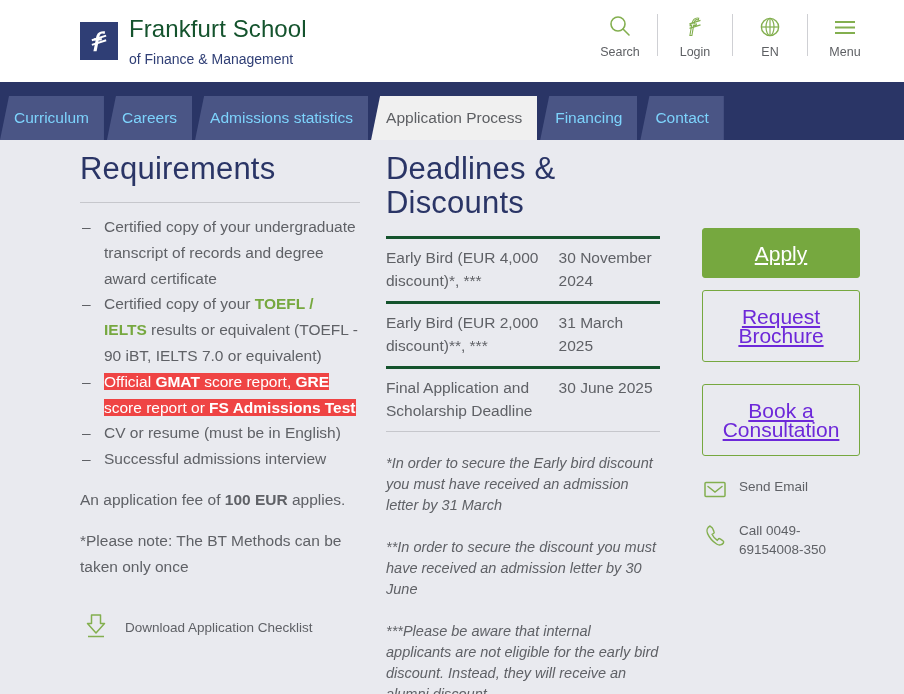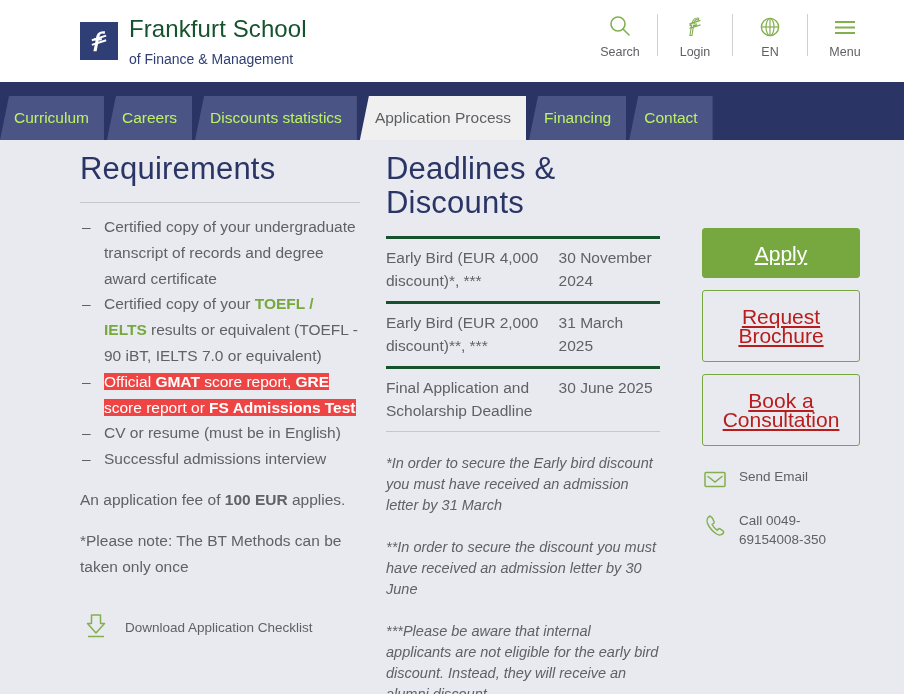--- a/index.html
+++ b/index.html
@@ -109,21 +109,21 @@
     height: 44px;
   }
   .tab {
     position: relative;
     height: 44px;
     display: flex;
     align-items: center;
     padding: 0 15px;
     font-family: "Liberation Sans Narrow", "Liberation Sans", sans-serif;
     font-size: 15.5px;
-    color: #bef264;
+    color: #7dd3fc;
     background: #4a5585;
     cursor: pointer;
     white-space: nowrap;
     margin-right: 3px;
     clip-path: polygon(9px 0, 100% 0, 100% 100%, 0 100%);
   }
   .tab:first-child { padding-left: 14px; }
   .tab.active {
     background: #f0f0f0;
     color: #5d5f63;
@@ -262,23 +262,23 @@
   .btn-primary {
     height: 50px;
     background: #76a83f;
     color: #ffffff;
     border: 1px solid #76a83f;
     margin-bottom: 12px;
   }
   .btn-outline {
     height: 72px;
     background: transparent;
-    color: #b91c1c;
+    color: #6d28d9;
     border: 1px solid #76a83f;
-    margin-bottom: 12px;
+    margin-bottom: 22px;
   }
 
   .contact-item {
     display: flex;
     align-items: flex-start;
     margin-top: 22px;
     text-decoration: none;
     cursor: pointer;
   }
   .contact-icon {
@@ -367,21 +367,21 @@
       <span class="tool-label">Menu</span>
     </a>
 
   </div>
 </div>
 
 <div class="navbar">
   <div class="navtabs">
       <div class="tab">Curriculum</div>
       <div class="tab">Careers</div>
-      <div class="tab">Discounts statistics</div>
+      <div class="tab">Admissions statistics</div>
       <div class="tab active">Application Process</div>
       <div class="tab">Financing</div>
       <div class="tab">Contact</div>
     </div>
 </div>
 
 <div class="content">
 
   <div class="col-left">
     <h2 class="section-title">Requirements</h2>

